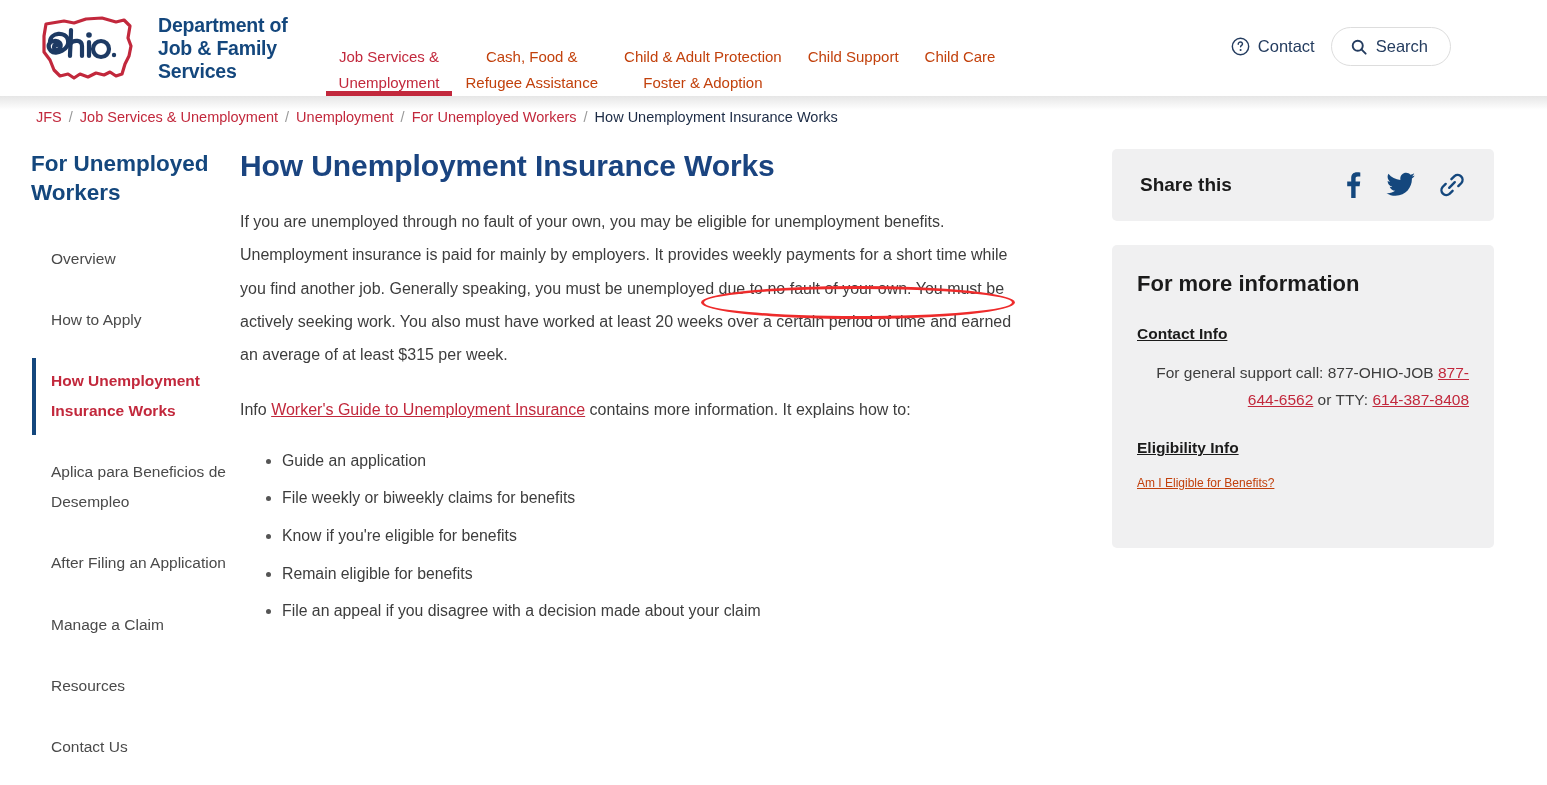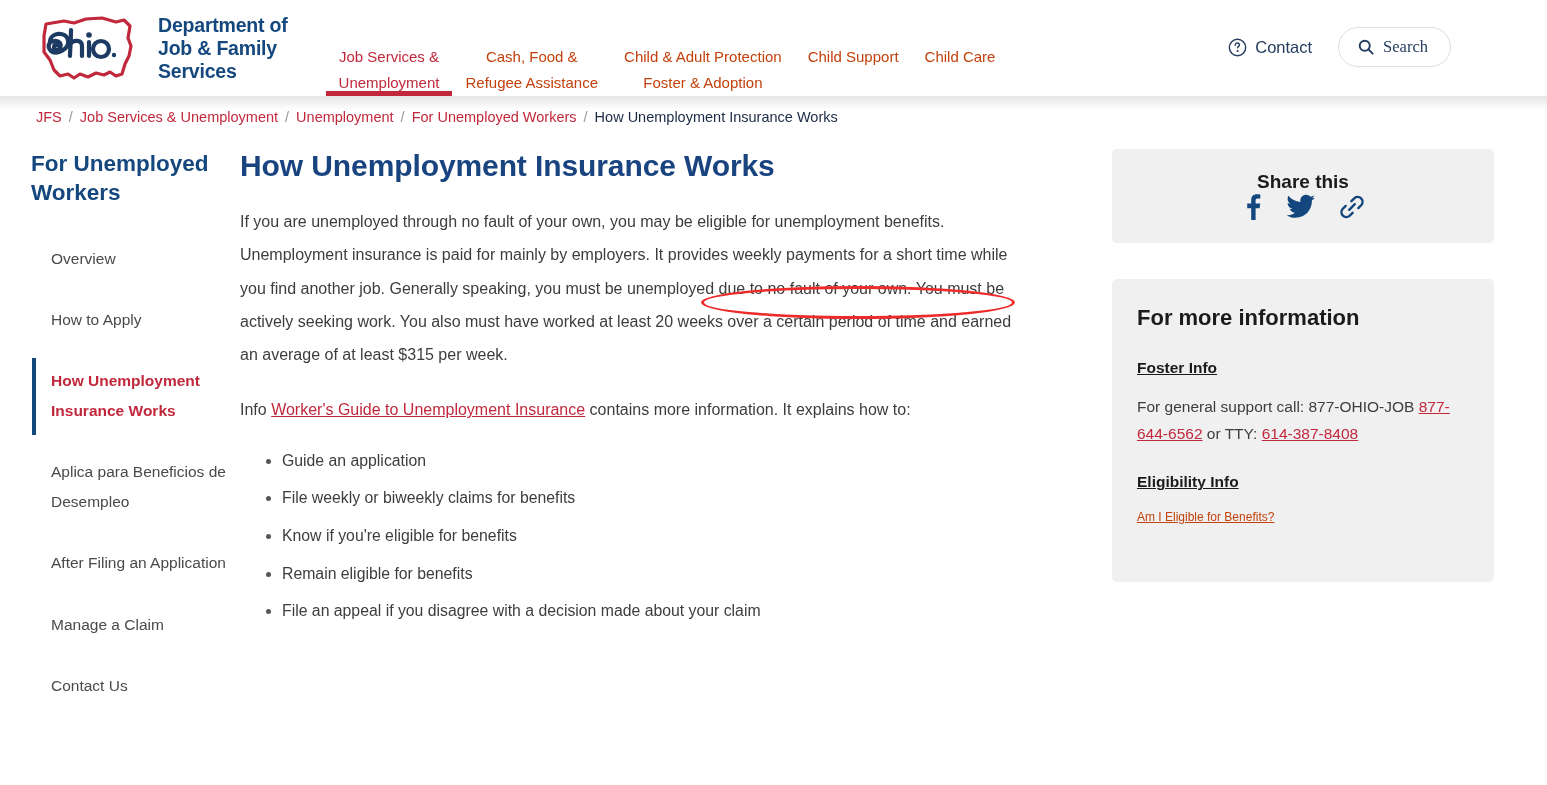--- a/index.html
+++ b/index.html
@@ -73,42 +73,41 @@
     background: #c2283c;
   }
 
   
   .header-right {
     margin-left: auto;
     margin-right: 96px;
     margin-top: 27px;
     display: flex;
     align-items: center;
-    gap: 26px;
+    gap: 16px;
   }
   .contact-link {
     display: flex;
     align-items: center;
     gap: 8px;
     color: #243c5f;
     font-size: 16.5px;
     cursor: pointer;
   }
   .search-btn {
     display: flex;
     align-items: center;
     gap: 8px;
     border: 1.6px solid #dddddd;
     border-radius: 22px;
     padding: 9px 22px 9px 18px;
     color: #243c5f;
     font-size: 16.5px;
     background: #fff;
     cursor: pointer;
-    font-family: Liberation Serif, serif;
   }
 
   
   .breadcrumb {
     margin: 24px 0 0 36px;
     font-size: 14.5px;
     color: #2a2a2a;
     display: flex;
     flex-wrap: nowrap;
     align-items: center;
@@ -214,22 +213,21 @@
 
   
   .right-rail {
     width: 382px;
     flex: none;
     margin-left: 72px;
   }
   .panel {
     background: #f0f0f1;
     border-radius: 5px;
-    margin-bottom: 36px;
-    flex-direction: column;
+    margin-bottom: 24px;
   }
   .share-panel {
     display: flex;
     align-items: center;
     justify-content: space-between;
     padding: 22px 28px;
   }
   .share-label {
     font-size: 19px;
     font-weight: bold;
@@ -252,20 +250,21 @@
     text-decoration: underline;
     margin: 0 0 16px 0;
     cursor: pointer;
     display: inline-block;
   }
   .info-text {
     font-size: 15.5px;
     line-height: 1.75;
     color: #3d3d3d;
     margin: 0 0 26px 0;
+    text-align: right;
   }
   .info-link {
     color: #c2283c;
     text-decoration: underline;
     cursor: pointer;
   }
   .info-cta {
     font-size: 12px;
     color: #c2410c;
     text-decoration: underline;
@@ -373,20 +372,23 @@
       <div class="side-item">
         <span>Aplica para Beneficios de Desempleo</span>
       </div>
       <div class="side-item">
         <span>After Filing an Application</span>
       </div>
       <div class="side-item">
         <span>Manage a Claim</span>
       </div>
       <div class="side-item">
+        <span>Resources</span>
+      </div>
+      <div class="side-item">
         <span>Contact Us</span>
       </div>
     </nav>
   </aside>
 
   <main class="content">
     <h1 class="page-title">How Unemployment Insurance Works</h1>
 
     <p class="body-para">If you are unemployed through no fault of your own, you may be eligible for unemployment benefits. Unemployment insurance is paid for mainly by employers.  It provides weekly payments for a short time while you find another job. Generally speaking, you must be unemployed due to no fault of your own. You must be actively seeking work. You also must have worked at least 20 weeks over a certain period of time and earned an average of at least $315 per week.</p>
 
@@ -422,21 +424,21 @@
             <path d="M13.4 8.2 L16.5 5.1 A4.9 4.9 0 0 1 23.4 12 L20.3 15.1"></path>
             <path d="M14.6 19.8 L11.5 22.9 A4.9 4.9 0 0 1 4.6 16 L7.7 12.9"></path>
           </g>
         </svg>
       </div>
     </div>
 
     <div class="panel info-panel">
       <div class="info-title">For more information</div>
 
-      <div class="info-subhead">Foster Info</div>
+      <div class="info-subhead">Contact Info</div>
       <p class="info-text">
         <span>For general support call: 877-OHIO-JOB </span><a class="info-link">877-644-6562</a><span> or TTY: </span><a class="info-link">614-387-8408</a>
       </p>
 
       <div class="info-subhead">Eligibility Info</div>
       <div>
         <a class="info-cta">Am I Eligible for Benefits?</a>
       </div>
     </div>
 

